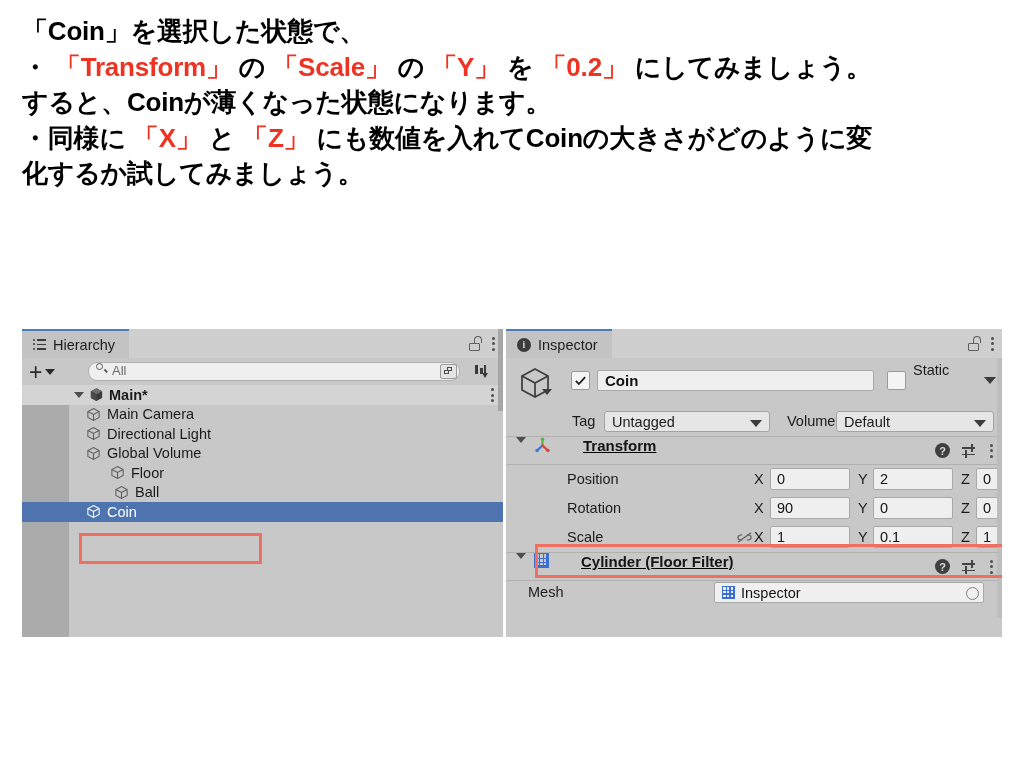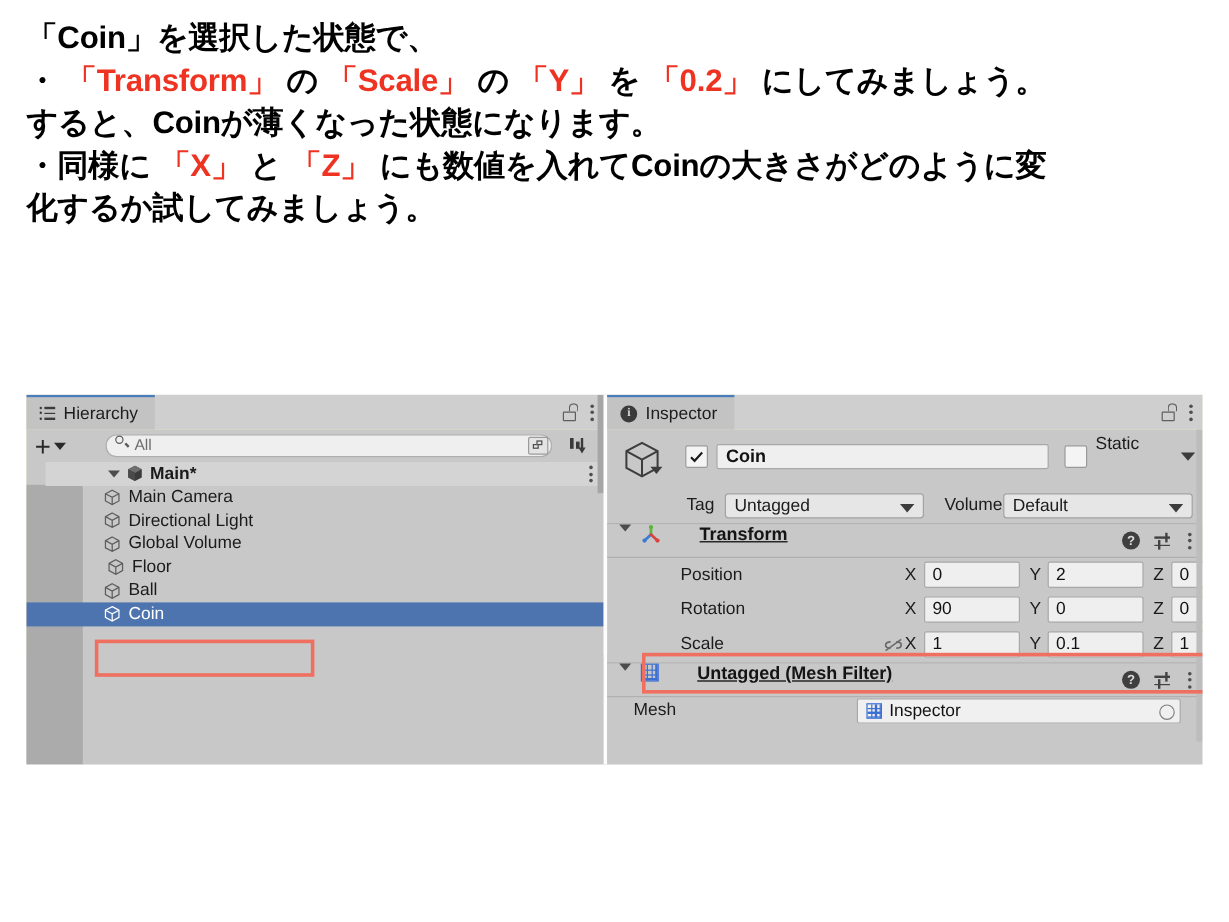--- a/index.html
+++ b/index.html
@@ -314,21 +314,21 @@
             <span class="b2"></span>
             <span class="ar"></span>
             <span class="ah"></span>
         </span>
       </div>
     </div>
 
     <div class="hier-body">
       <div class="gutter"></div>
 
-      <div class="row row-main" style="padding-left:52px;gap:5px;margin-left:16px;">
+      <div class="row row-main" style="padding-left:52px;gap:5px;">
         <span class="tri"></span>
         <svg class="unity-cube" viewBox="0 0 16 16">
           <path d="M8 1.2 L14 4.4 L14 11.6 L8 14.8 L2 11.6 L2 4.4 Z" fill="#3a3a3a"></path>
           <path d="M8 1.2 L14 4.4 L8 7.7 L2 4.4 Z" fill="#6e6e6e"></path>
           <path d="M8 7.7 L8 14.8 L2 11.6 L2 4.4 Z" fill="#4a4a4a"></path>
         </svg>
         <span class="row-label">Main*</span>
         <span class="ic-kebab hier-kebab">
             <span></span>
             <span></span>
@@ -353,29 +353,29 @@
       </div>
 
       <div class="row" style="padding-left:64px;gap:6px;">
         <svg class="ic-cube" viewBox="0 0 16 16">
           <path d="M8 1.6 L14 4.8 L14 11.2 L8 14.4 L2 11.2 L2 4.8 Z" fill="none" stroke="#5d5d5d" stroke-width="1.1"></path>
           <path d="M2 4.8 L8 8 L14 4.8 M8 8 L8 14.4" fill="none" stroke="#5d5d5d" stroke-width="1.1"></path>
         </svg>
         <span class="row-label">Global Volume</span>
       </div>
 
-      <div class="row" style="padding-left:67px;gap:6px;">
+      <div class="row" style="padding-left:88px;gap:6px;">
         <svg class="ic-cube" viewBox="0 0 16 16">
           <path d="M8 1.6 L14 4.8 L14 11.2 L8 14.4 L2 11.2 L2 4.8 Z" fill="none" stroke="#5d5d5d" stroke-width="1.1"></path>
           <path d="M2 4.8 L8 8 L14 4.8 M8 8 L8 14.4" fill="none" stroke="#5d5d5d" stroke-width="1.1"></path>
         </svg>
         <span class="row-label">Floor</span>
       </div>
 
-      <div class="row" style="padding-left:64px;gap:6px;">
+      <div class="row" style="padding-left:64px;gap:6px;margin-left:28px;">
         <svg class="ic-cube" viewBox="0 0 16 16">
           <path d="M8 1.6 L14 4.8 L14 11.2 L8 14.4 L2 11.2 L2 4.8 Z" fill="none" stroke="#5d5d5d" stroke-width="1.1"></path>
           <path d="M2 4.8 L8 8 L14 4.8 M8 8 L8 14.4" fill="none" stroke="#5d5d5d" stroke-width="1.1"></path>
         </svg>
         <span class="row-label">Ball</span>
       </div>
 
       <div class="row row-sel" style="padding-left:64px;gap:6px;">
         <svg class="ic-cube" viewBox="0 0 16 16">
           <path d="M8 1.6 L14 4.8 L14 11.2 L8 14.4 L2 11.2 L2 4.8 Z" fill="none" stroke="#ffffff" stroke-width="1.1"></path>
@@ -535,21 +535,21 @@
       <div class="comp-head" style="padding-left:10px; gap:8px;">
         <span class="tri"></span>
         <span class="ic-grid">
           <i class="v" style="left:3.6px;"></i>
             <i class="v" style="left:7.5px;"></i>
             <i class="v" style="left:11.4px;"></i>
           <i class="h" style="top:3.6px;"></i>
             <i class="h" style="top:7.5px;"></i>
             <i class="h" style="top:11.4px;"></i>
         </span>
-        <span class="comp-title" style="margin-left:24px;">Untagged (Mesh Filter)</span>
+        <span class="comp-title" style="margin-left:24px;">Cylinder (Floor Filter)</span>
         <span class="comp-icons">
           <span class="ic-help">?</span>
           <span class="ic-sliders">
             <span class="hl a"></span>
               <span class="hl b"></span>
               <span class="kn a"></span>
               <span class="kn b"></span>
           </span>
           <span class="ic-kebab">
               <span></span>

